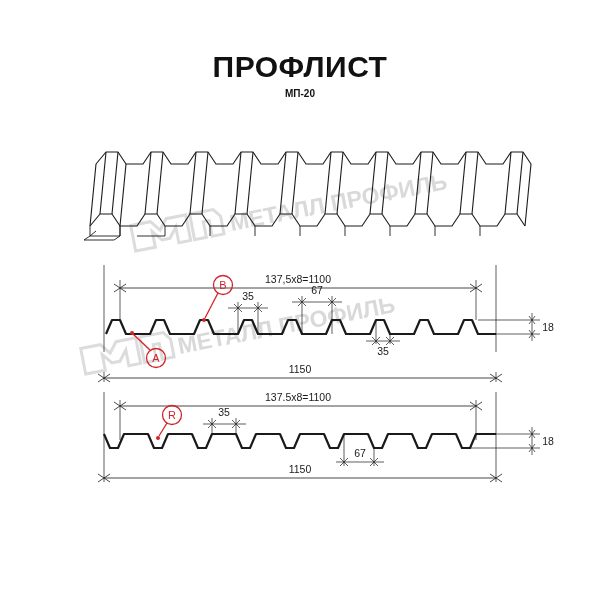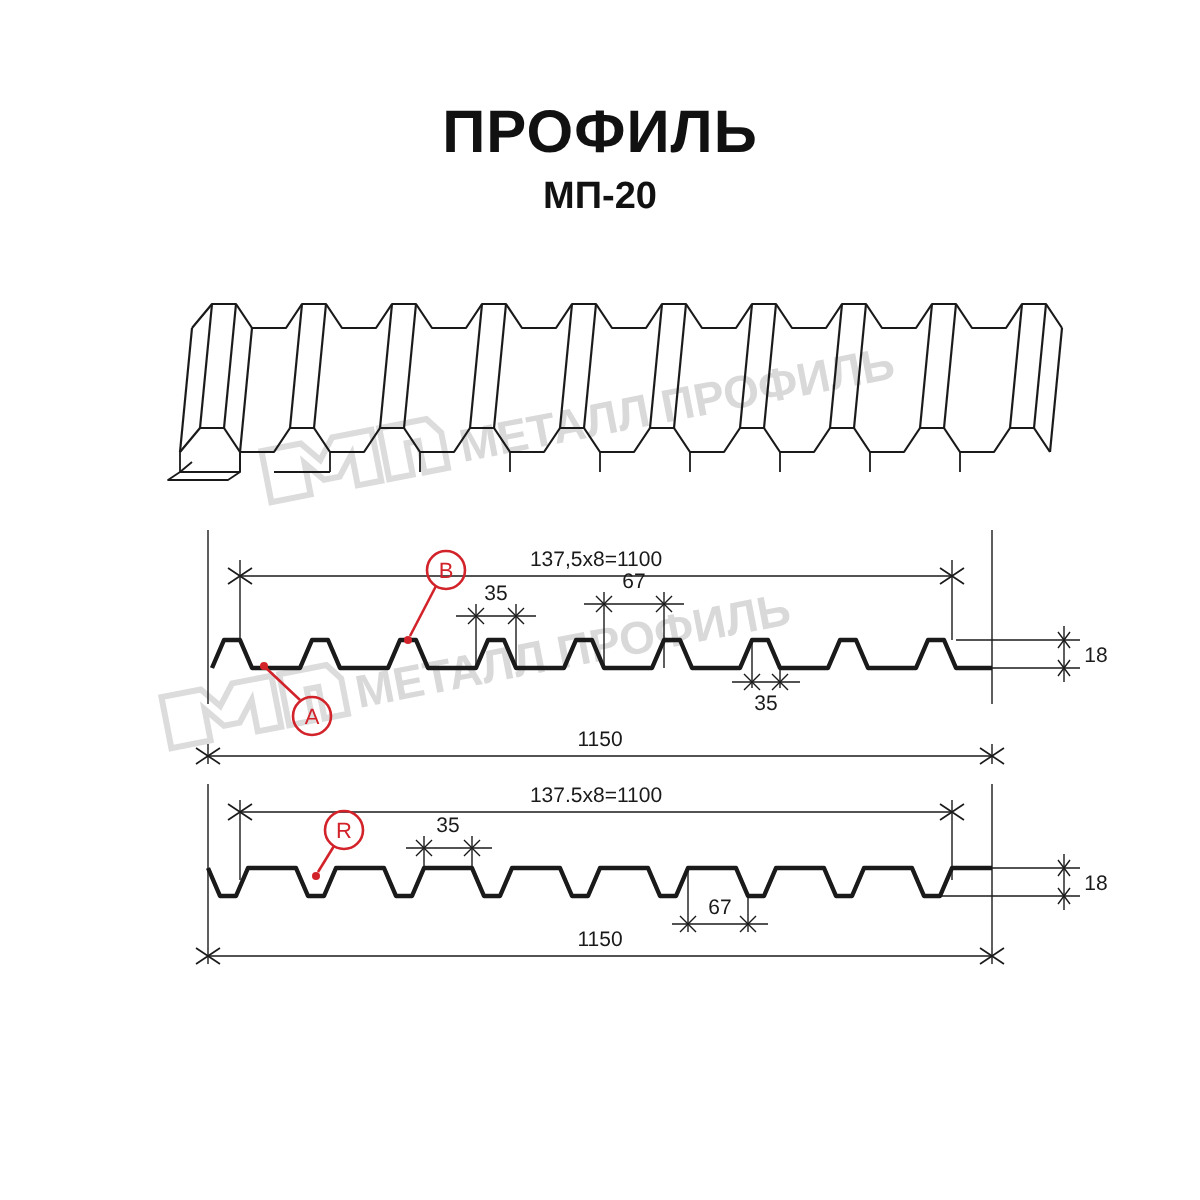--- a/index.html
+++ b/index.html
@@ -31,21 +31,21 @@
     font-weight: bold;
     letter-spacing: 0.5px;
     color: #111111;
   }
   .subtitle {
     position: absolute;
     top: 88px;
     left: 0;
     width: 600px;
     text-align: center;
-    font-size: 19px;
+    font-size: 10px;
     font-weight: bold;
     color: #111111;
   }
   .footer {
     position: absolute;
     top: 531px;
     left: 0;
     width: 600px;
     text-align: center;
     font-size: 13.5px;
@@ -79,21 +79,21 @@
     left: 176px;
     font-size: 23px;
     transform: rotate(-11deg);
   }
 </style>
 </head>
 <body>
 
 <div class="page">
 
-  <div class="title">ПРОФИЛЬ</div>
+  <div class="title">ПРОФЛИСТ</div>
   <div class="subtitle">МП-20</div>
 
   <div class="wm wm1">МЕТАЛЛ ПРОФИЛЬ</div>
   <div class="wm wm2">МЕТАЛЛ ПРОФИЛЬ</div>
 
   <svg class="diagram" viewBox="0 0 600 600" xmlns="http://www.w3.org/2000/svg">
 
     <g opacity="1">
       <g transform="translate(128,222) rotate(-11)" fill="none" stroke="#dcdcdc" stroke-width="3">
         <path d="M2 30 L2 4 L22 4 L30 14 L38 4 L58 4 L58 30 L46 30 L46 14 L38 24 L30 24 L22 14 L22 30 Z"></path>

